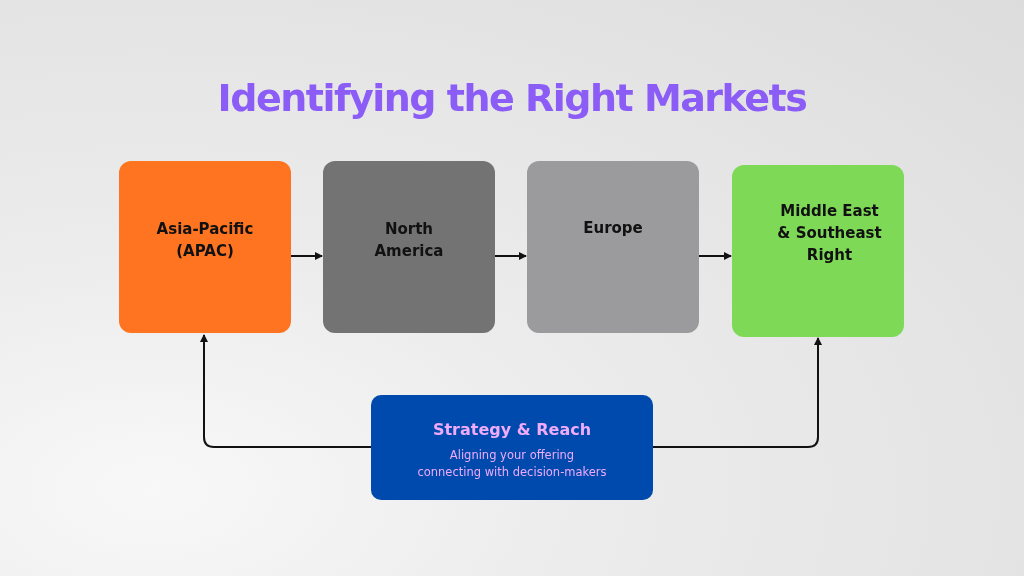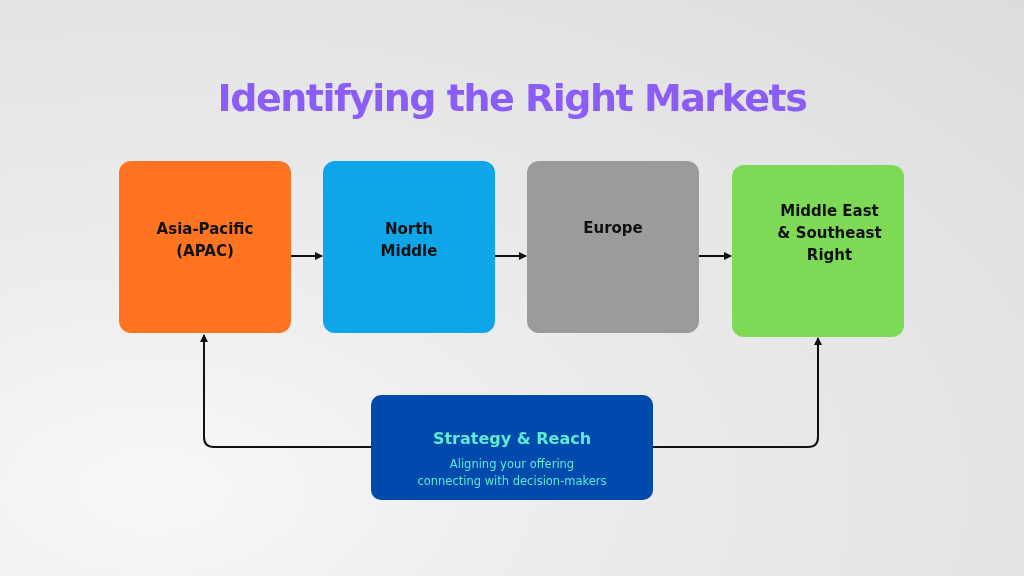--- a/index.html
+++ b/index.html
@@ -14,28 +14,28 @@
     letter-spacing: -1.5px;
   }
   .box {
     position: absolute; width: 172px; height: 172px; border-radius: 12px;
     display: flex; flex-direction: column; align-items: center; justify-content: center;
     text-align: center; color: #111; font-weight: bold; font-size: 15px; line-height: 22px;
     box-sizing: border-box; padding-bottom: 14px;
   }
   .box span { display: block; }
   #box-apac { left: 119px; top: 161px; background: #ff7420; }
-  #box-na { left: 323px; top: 161px; background: #0ea5e9; }
+  #box-na { left: 323px; top: 161px; background: #737373; }
   #box-eu { left: 527px; top: 161px; background: #9b9b9d; padding-bottom: 8px; }
   #box-me { left: 732px; top: 165px; background: #7ed957; padding-bottom: 36px; padding-left: 23px; }
   #box-eu .label-eu { margin-top: -30px; }
   .strategy {
     position: absolute; left: 371px; top: 395px; width: 282px; height: 105px;
-    background: #004aad; border-radius: 10px; color: #5eead4; text-align: center;
-    box-sizing: border-box; padding-top: 34px;
+    background: #004aad; border-radius: 10px; color: #f0abfc; text-align: center;
+    box-sizing: border-box; padding-top: 25px;
   }
   .strategy .s-title { font-size: 16px; font-weight: bold; display: block; margin-bottom: 8px; }
   .strategy .s-line { font-size: 11.5px; font-weight: normal; display: block; line-height: 17px; }
   svg.connectors { position: absolute; left: 0; top: 0; }
 </style>
 </head>
 <body>
 
 <div class="title">Identifying the Right Markets</div>
 
@@ -62,21 +62,21 @@
   </g>
 </svg>
 
 <div class="box" id="box-apac">
   <span>Asia-Pacific</span>
   <span>(APAC)</span>
 </div>
 
 <div class="box" id="box-na">
   <span>North</span>
-  <span>Middle</span>
+  <span>America</span>
 </div>
 
 <div class="box" id="box-eu">
   <span class="label-eu">Europe</span>
 </div>
 
 <div class="box" id="box-me">
   <span>Middle East</span>
   <span>&amp; Southeast</span>
   <span>Right</span>

